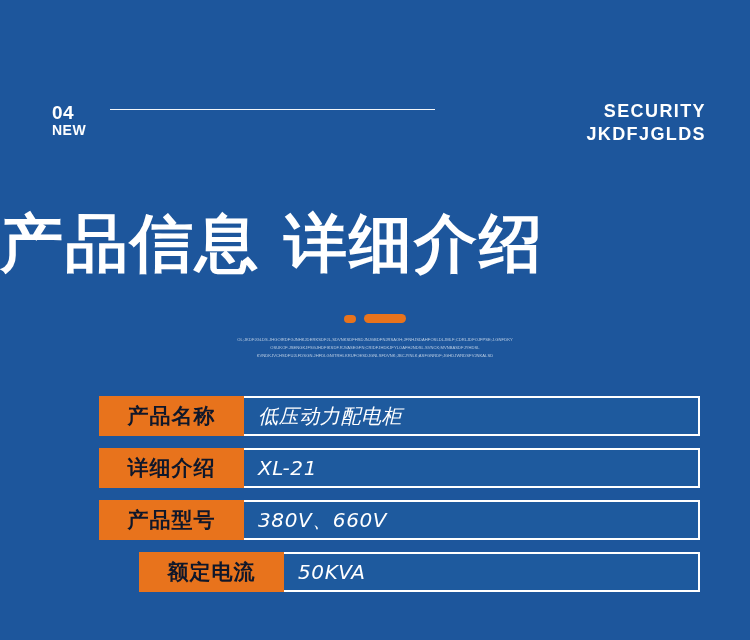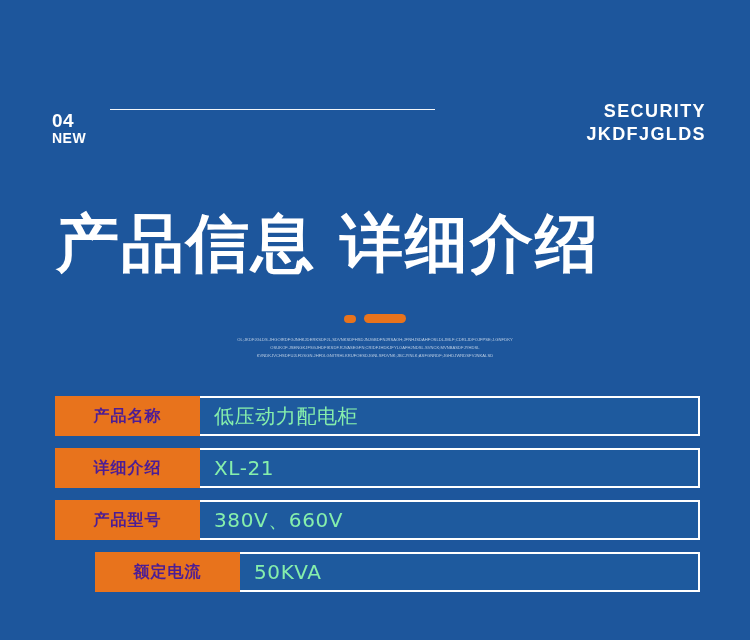--- a/index.html
+++ b/index.html
@@ -30,21 +30,21 @@
     position: absolute;
     top: 98px;
     left: 0;
     width: 750px;
     height: 70px;
   }
 
   .header-left {
     position: absolute;
     left: 52px;
-    top: 12px;
+    top: 4px;
     color: #ffffff;
     font-weight: bold;
     line-height: 1.12;
   }
   .header-num {
     font-size: 19px;
     letter-spacing: 0.5px;
   }
   .header-new {
     font-size: 14px;
@@ -72,21 +72,21 @@
     letter-spacing: 1.4px;
     line-height: 1.28;
   }
 
   
   .big-title {
     position: absolute;
     left: 0;
     top: 212px;
     width: 600px;
-    text-align: right;
+    text-align: left;
     color: #ffffff;
     font-size: 63px;
     font-weight: bold;
     letter-spacing: 2px;
     line-height: 1;
     white-space: nowrap;
     font-family: "DejaVu Sans", "Liberation Sans", sans-serif;
   }
 
   
@@ -140,44 +140,46 @@
     position: relative;
     height: 40px;
     margin-bottom: 12px;
     display: flex;
     align-items: stretch;
   }
   .spec-label {
     width: 145px;
     min-width: 145px;
     background: #e8731c;
-    color: #4c1d95;
-    font-size: 16px;
+    color: #0f172a;
+    font-size: 21px;
     font-weight: bold;
     display: flex;
     align-items: center;
     justify-content: center;
     letter-spacing: 1px;
     font-family: "DejaVu Sans", "Liberation Sans", sans-serif;
     position: relative;
     z-index: 2;
+    margin-left: 44px;
   }
   .spec-value {
     flex: 1;
     border: 2px solid #ffffff;
     border-left: none;
     background: #1e5a9e;
-    color: #86efac;
+    color: #ffffff;
     font-size: 20px;
     display: flex;
     align-items: center;
     padding-left: 14px;
     box-sizing: border-box;
     letter-spacing: 0.6px;
     font-family: "DejaVu Sans", "Liberation Sans", sans-serif;
+    font-style: italic;
   }
   .spec-row:last-child { margin-bottom: 0; padding-left: 40px; }
 </style>
 </head>
 <body>
 
 <div class="page">
 
   <div class="header">
 

